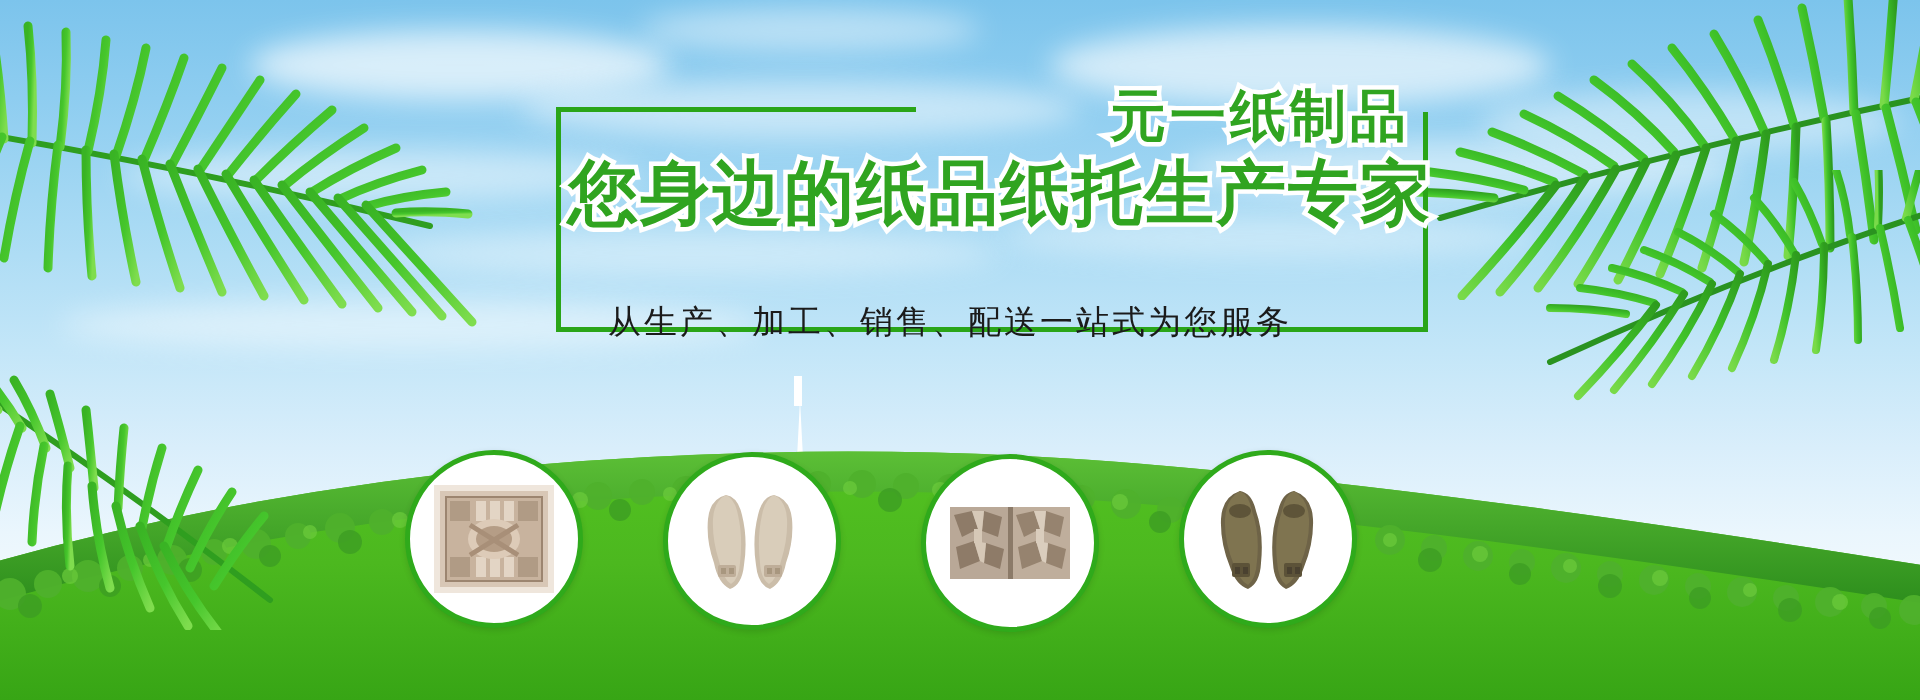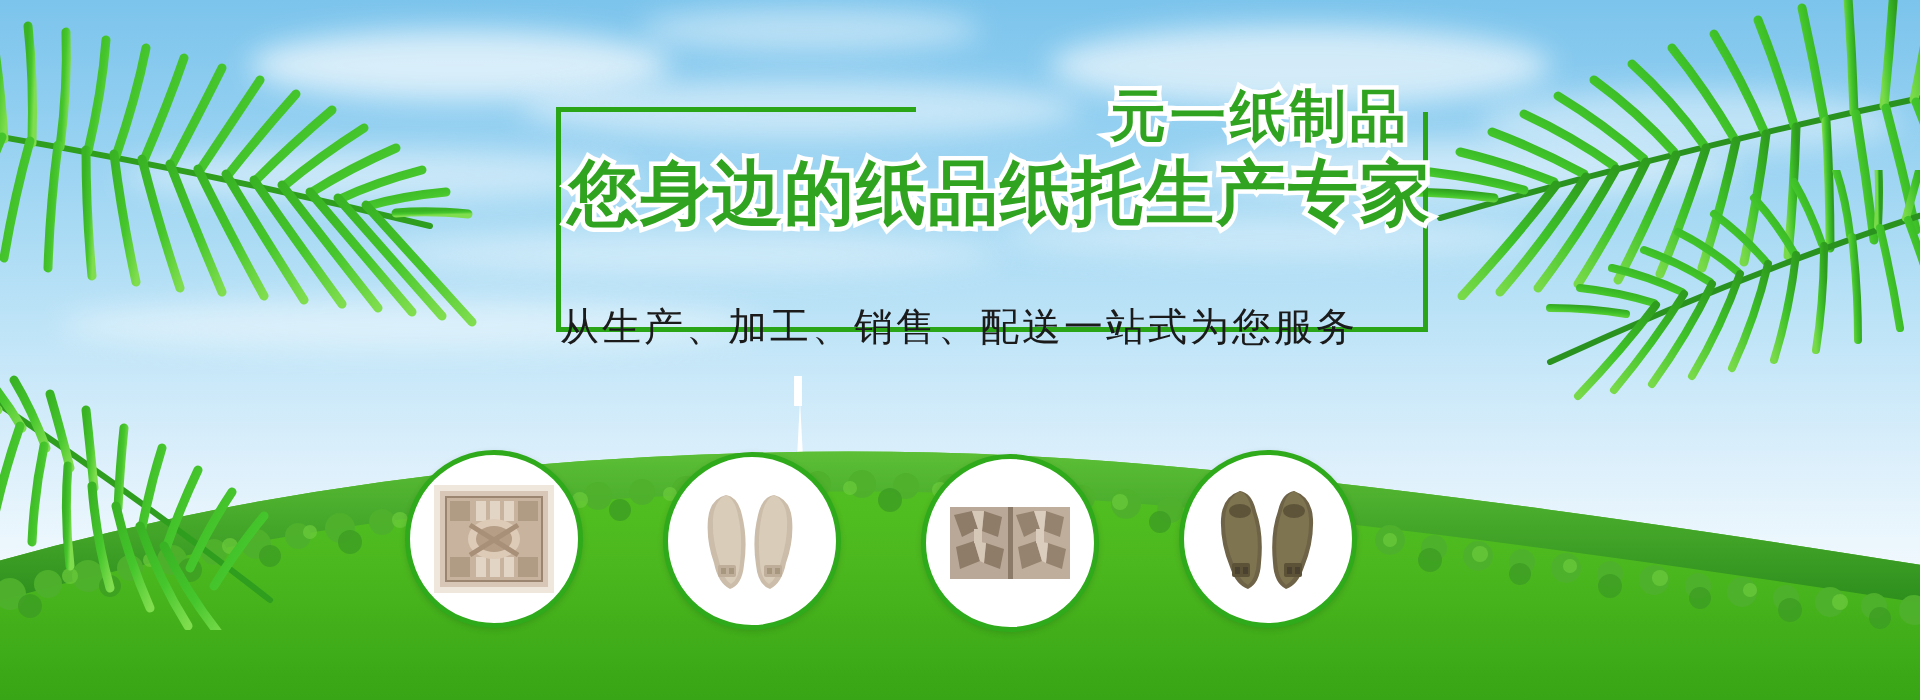--- a/index.html
+++ b/index.html
@@ -98,24 +98,24 @@
     margin-bottom:14px;
   }
   .title-line2 {
     font-size:70px;
     text-align:center;
     letter-spacing:2px;
     padding-right:19px;
   }
   .subtitle {
     position:absolute;
-    left:560px; top:300px;
+    left:520px; top:300px;
     width:860px;
-    text-align:left;
-    font-size:39px;
+    text-align:center;
+    font-size:33px;
     color:#1b1b1b;
     letter-spacing:3px;
     white-space:nowrap;
   }
 
   
   .products {
     position:absolute;
     left:405px; top:450px;
     width:1055px; height:200px;

